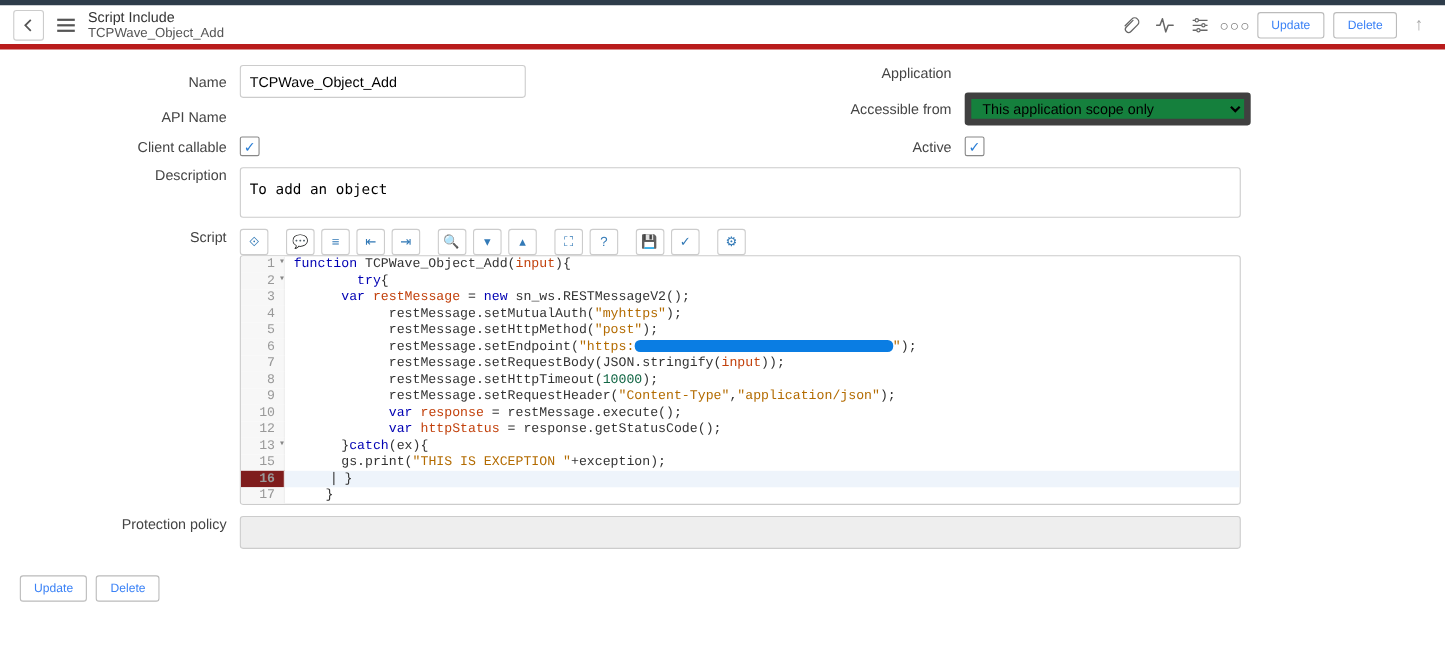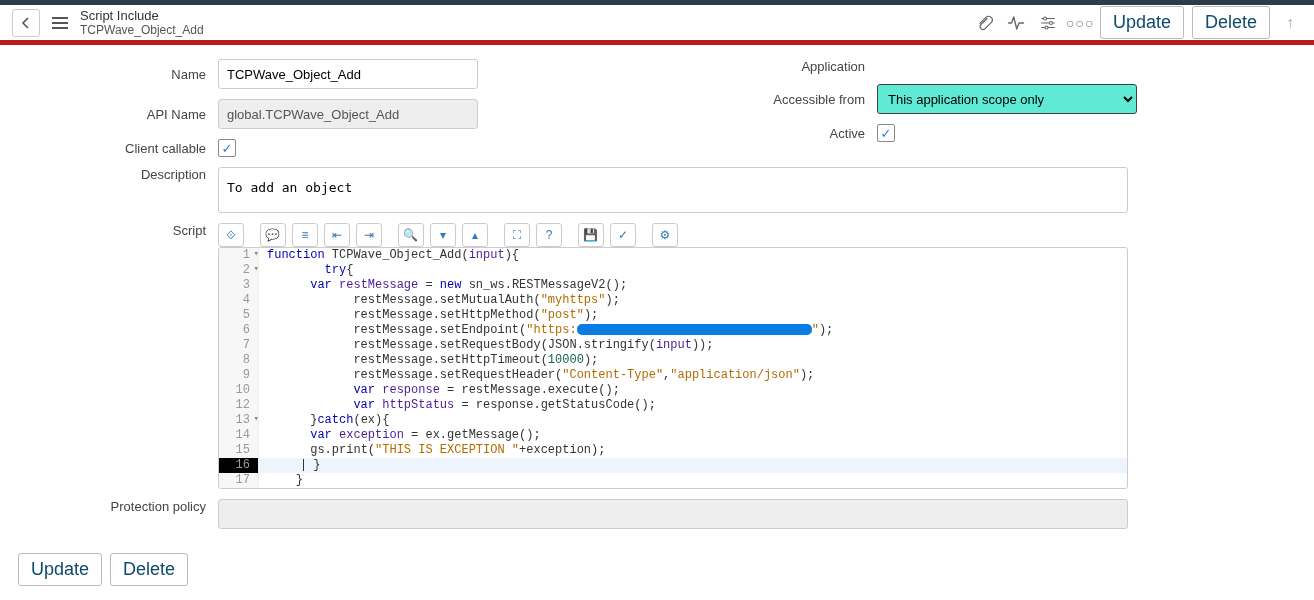--- a/index.html
+++ b/index.html
@@ -8,51 +8,51 @@
   .header { display: flex; align-items: center; height: 40px; border-bottom: 5px solid #b91c1c; background: #fff; padding: 0 12px; gap: 8px; }
   .back-btn { width: 28px; height: 28px; border: 1px solid #ccc; border-radius: 3px; background: #fff; display: flex; align-items: center; justify-content: center; }
   .hamburger { display: flex; flex-direction: column; gap: 3px; padding: 4px; }
   .hamburger span { width: 16px; height: 2px; background: #555; }
   .title-block { flex: 0 0 auto; }
   .title-top { font-size: 13px; color: #333; }
   .title-sub { font-size: 12px; color: #555; }
   .header-spacer { flex: 1; }
   .hdr-icon { width: 24px; height: 24px; display: flex; align-items: center; justify-content: center; color: #555; }
   .dots { font-size: 14px; letter-spacing: 1px; color: #777; }
-  .btn { border: 1px solid #bbb; background: #fff; border-radius: 3px; padding: 5px 12px; font-size: 18px; color: #0c4a6e; cursor: pointer; }
+  .btn { border: 1px solid #bbb; background: #fff; border-radius: 3px; padding: 5px 12px; font-size: 11px; color: #3b82f6; cursor: pointer; }
   .arrow-up { color: #aaa; font-size: 16px; }
 
   .form-area { padding: 14px 18px 10px 18px; }
   .form-cols { display: flex; gap: 40px; }
   .form-col { flex: 1; }
   .form-row { display: flex; align-items: center; margin-bottom: 10px; }
   .form-label { width: 200px; text-align: right; padding-right: 12px; color: #444; font-size: 13px; }
   .form-ctrl { flex: 1; display: flex; align-items: center; gap: 8px; }
   input.text-field { width: 260px; height: 30px; border: 1px solid #ccc; border-radius: 3px; padding: 0 8px; font-size: 13px; }
   input.text-field.readonly { background: #eee; color: #555; }
   .info-btn { width: 30px; height: 30px; border: 1px solid #ccc; border-radius: 3px; background: #fff; display: flex; align-items: center; justify-content: center; font-size: 14px; color: #666; }
   .checkbox { width: 18px; height: 18px; border: 1px solid #888; border-radius: 2px; display: flex; align-items: center; justify-content: center; color: #2a7ed6; font-size: 13px; }
-  select.dropdown { width: 260px; height: 30px; border: 1px solid #404040; border-radius: 3px; background: #5eead4; padding: 0 6px; font-size: 13px; }
+  select.dropdown { width: 260px; height: 30px; border: 6px solid #404040; border-radius: 3px; background: #15803d; padding: 0 6px; font-size: 13px; }
 
   .full-row { display: flex; margin-bottom: 10px; }
   .desc-field { width: 910px; height: 46px; border: 1px solid #ccc; border-radius: 3px; padding: 12px 8px; font-size: 13px; resize: none; }
 
   .script-toolbar { display: flex; gap: 6px; margin-bottom: 0; }
   .tb-btn { width: 26px; height: 24px; border: 1px solid #ccc; border-radius: 3px; background: #fff; display: flex; align-items: center; justify-content: center; font-size: 12px; color: #337ab7; }
   .tb-sep { width: 4px; }
 
   .code-editor { width: 910px; border: 1px solid #ccc; border-radius: 3px; overflow: hidden; font-family: Consolas, "Courier New", monospace; font-size: 12px; }
   .code-line { display: flex; min-height: 15px; }
   .gutter { width: 40px; text-align: right; padding-right: 8px; color: #999; background: #f7f7f7; border-right: 1px solid #eee; user-select: none; position: relative; }
   .fold { position: absolute; right: -1px; font-size: 9px; color: #888; }
   .code-cell { padding-left: 8px; white-space: pre; position: relative; flex:1; }
   .code-line.hl .code-cell { background: #eef4fb; }
-  .code-line.hl .gutter { background: #000000; }
+  .code-line.hl .gutter { background: #7f1d1d; font-weight: bold; }
   .tok-kw { color: #0000b3; }
-  .tok-var { color: #4c1d95; }
+  .tok-var { color: #c2410c; }
   .tok-str { color: #b36b00; }
   .tok-num { color: #116644; }
   .redact { display: inline-block; width: 235px; height: 11px; background: #0a7de3; border-radius: 5px; vertical-align: middle; }
   .cursor { display:inline-block; width:1px; height:12px; background:#333; vertical-align:middle; margin-right:2px;}
 
   .protection-field { width: 910px; height: 30px; background: #eee; border: 1px solid #ccc; border-radius: 3px; }
 
   .bottom-btns { display: flex; gap: 8px; padding: 4px 18px 14px; }
 
   svg { display:block; }
@@ -106,23 +106,20 @@
   <div class="form-cols">
     <div class="form-col">
       <div class="form-row">
         <div class="form-label">Name</div>
         <div class="form-ctrl">
             <input class="text-field" value="TCPWave_Object_Add" style="">
           </div>
       </div>
       <div class="form-row">
         <div class="form-label">API Name</div>
-        <div class="form-ctrl">
-            <input class="text-field readonly" readonly="" value="global.TCPWave_Object_Add" style="">
-          </div>
       </div>
       <div class="form-row">
         <div class="form-label">Client callable</div>
         <div class="form-ctrl">
             <div class="checkbox">✓</div>
           </div>
       </div>
     </div>
     <div class="form-col">
       <div class="form-row">
@@ -215,24 +212,20 @@
           </div>
         <div class="code-line">
             <div class="gutter">12</div>
             <div class="code-cell">            <span class="tok-kw">var</span><span class="tok-var"> httpStatus </span><span>= response.getStatusCode();</span></div>
           </div>
         <div class="code-line">
             <div class="gutter">13<span class="fold">▾</span></div>
             <div class="code-cell">      <span>}</span><span class="tok-kw">catch</span><span>(ex){</span></div>
           </div>
         <div class="code-line">
-            <div class="gutter">14</div>
-            <div class="code-cell">      <span class="tok-kw">var</span><span class="tok-var"> exception </span><span>= ex.getMessage();</span></div>
-          </div>
-        <div class="code-line">
             <div class="gutter">15</div>
             <div class="code-cell">      <span>gs.print(</span><span class="tok-str">"THIS IS EXCEPTION "</span><span>+exception);</span></div>
           </div>
         <div class="code-line hl">
             <div class="gutter">16</div>
             <div class="code-cell">     <span class="cursor"></span><span> }</span></div>
           </div>
         <div class="code-line">
             <div class="gutter">17</div>
             <div class="code-cell">    <span>}</span></div>

